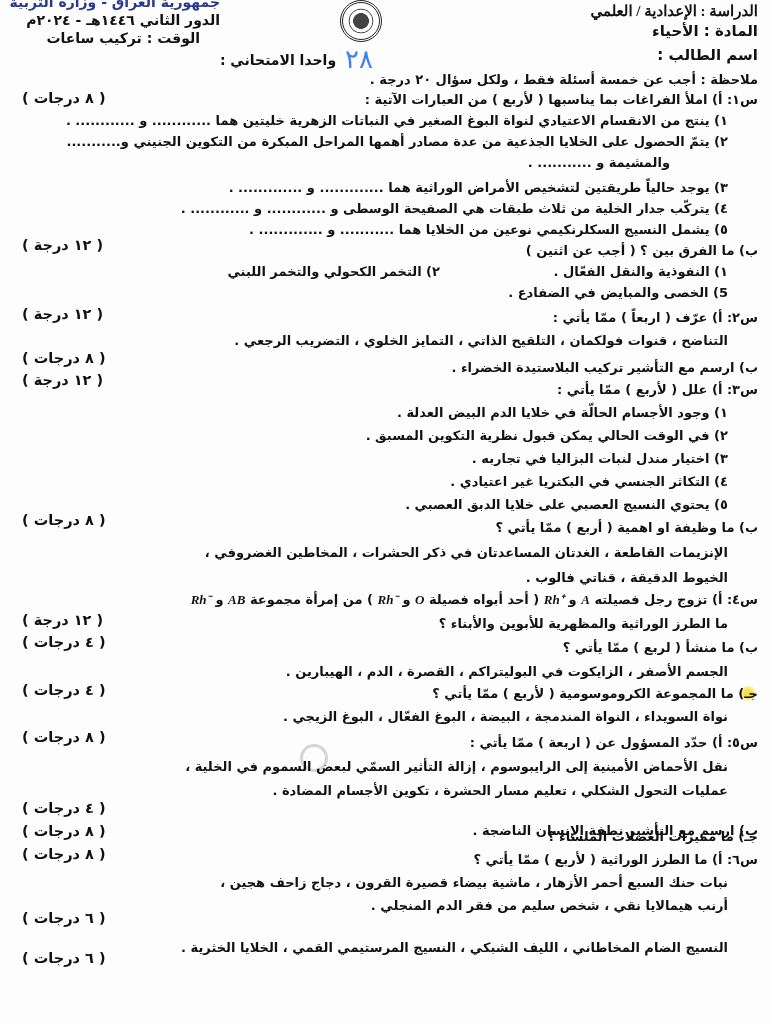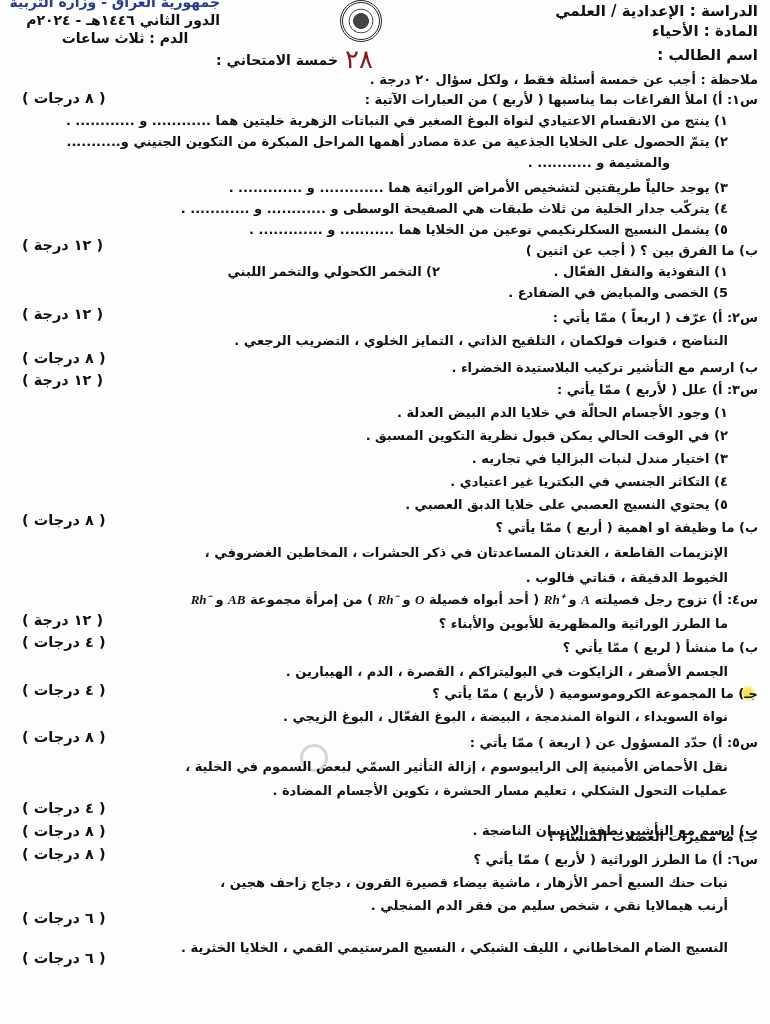--- a/index.html
+++ b/index.html
@@ -9,41 +9,41 @@
   .line { position:absolute; direction:rtl; white-space:nowrap; font-size:13px; line-height:20px; }
   .r { right:12px; }
   .r1 { right:42px; }
   .r2 { right:100px; }
   .marks { position:absolute; left:22px; direction:rtl; white-space:nowrap; font-size:14.5px; }
   .hdr { position:absolute; direction:rtl; white-space:nowrap; font-size:15px; }
   .hdr-left { position:absolute; direction:rtl; white-space:nowrap; font-size:14px; text-align:center; }
   .ministry { color:#2a3a8a; }
   .logo { position:absolute; left:340px; top:0px; width:42px; height:42px; border-radius:50%;
           border:3px double #222; box-sizing:border-box; background:radial-gradient(circle,#444 30%, #fff 32%, #fff 44%, #333 46%, #fff 50%); }
-  .handwritten { position:absolute; left:345px; top:44px; font-family:"DejaVu Serif", serif; font-size:26px; font-weight:normal; color:#7f1d1d; letter-spacing:2px; }
+  .handwritten { position:absolute; left:345px; top:44px; font-family:"DejaVu Serif", serif; font-size:26px; font-weight:normal; color:#3b82f6; letter-spacing:2px; }
   .latin { font-family:"Liberation Serif", serif; font-style:italic; font-weight:bold; direction:ltr; unicode-bidi:embed; }
   .hl { background:radial-gradient(circle, #f7e04a 30%, rgba(255,255,255,0) 70%); }
   .stray { position:absolute; left:300px; top:744px; width:22px; height:22px; border-radius:50%; border:3px solid #bbb; opacity:.6; }
 </style>
 </head>
 <body>
 
 <div class="page">
 
-  <div class="hdr" style="right:12px; top:2px;">الدراسة : الإعدادية / العلمي</div>
+  <div class="hdr" style="right:12px; top:2px;font-family:Liberation Serif, serif;">الدراسة : الإعدادية / العلمي</div>
   <div class="hdr" style="right:12px; top:22px;">المادة :  الأحياء</div>
   <div class="hdr" style="right:12px; top:46px;">اسم الطالب :</div>
 
   <div class="logo"></div>
   <div class="handwritten">٢٨</div>
 
   <div class="hdr-left ministry" style="left:40px; top:-6px; width:180px;">جمهورية العراق - وزارة التربية</div>
   <div class="hdr-left" style="left:30px; top:12px; width:190px;">الدور الثاني ١٤٤٦هـ - ٢٠٢٤م</div>
-  <div class="hdr-left" style="left:50px; top:30px; width:150px;">الدم : ثلاث ساعات</div>
-  <div class="hdr-left" style="left:218px; top:52px; width:120px;">خمسة الامتحاني :</div>
+  <div class="hdr-left" style="left:50px; top:30px; width:150px;">الوقت : تركيب ساعات</div>
+  <div class="hdr-left" style="left:218px; top:52px; width:120px;">واحدا الامتحاني :</div>
 
   <div class="line r" style="top:70px;">ملاحظة : أجب عن خمسة أسئلة فقط ، ولكل سؤال ٢٠ درجة .</div>
 
   <div class="line r" style="top:90px;">س١: أ) املأ الفراغات بما يناسبها ( لأربع ) من العبارات الآتية :</div>
   <div class="marks" style="top:90px;">( ٨ درجات )</div>
   <div class="line r1" style="top:111px;">١) ينتج من الانقسام الاعتيادي لنواة البوغ الصغير في النباتات الزهرية خليتين هما ............ و ............ .</div>
   <div class="line r1" style="top:132px;">٢) يتمّ الحصول على الخلايا الجذعية من عدة مصادر أهمها المراحل المبكرة من التكوين الجنيني و...........</div>
   <div class="line r2" style="top:153px;">والمشيمة و ........... .</div>
   <div class="line r1" style="top:178px;">٣) يوجد حالياً طريقتين لتشخيص الأمراض الوراثية هما ............. و ............. .</div>
   <div class="line r1" style="top:199px;">٤) يتركّب جدار الخلية من ثلاث طبقات هي الصفيحة الوسطى و ............ و ............ .</div>

